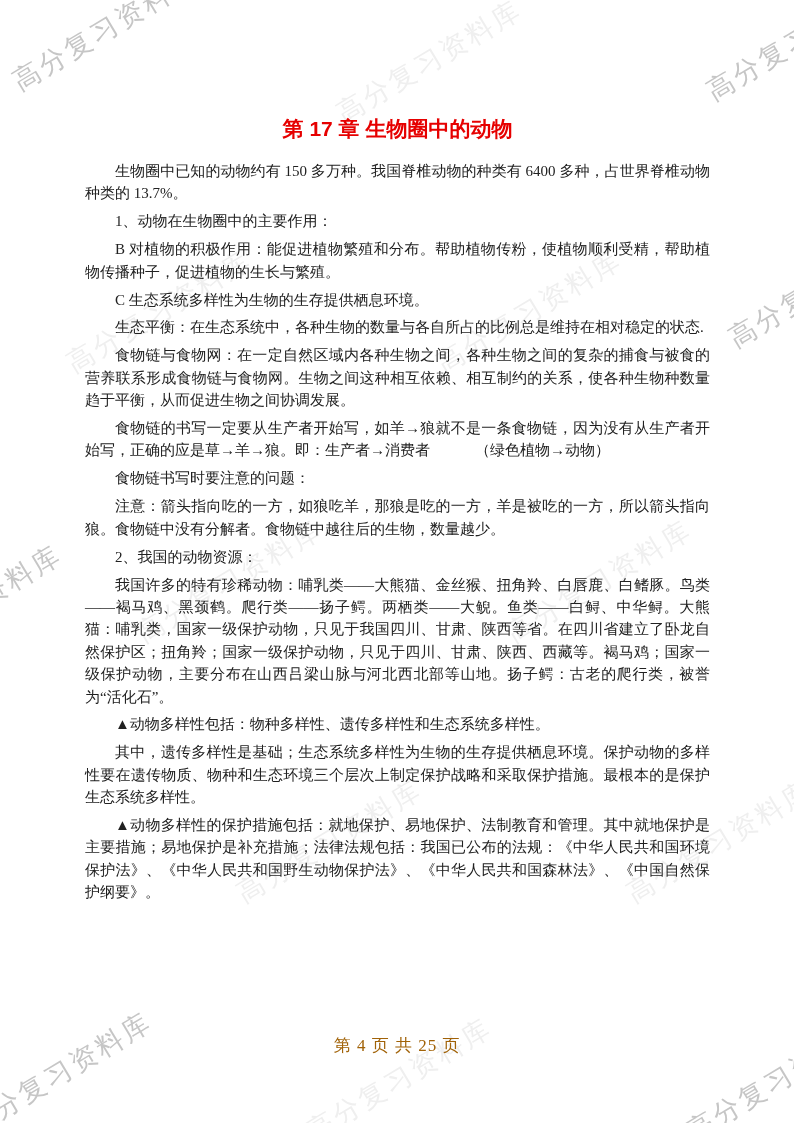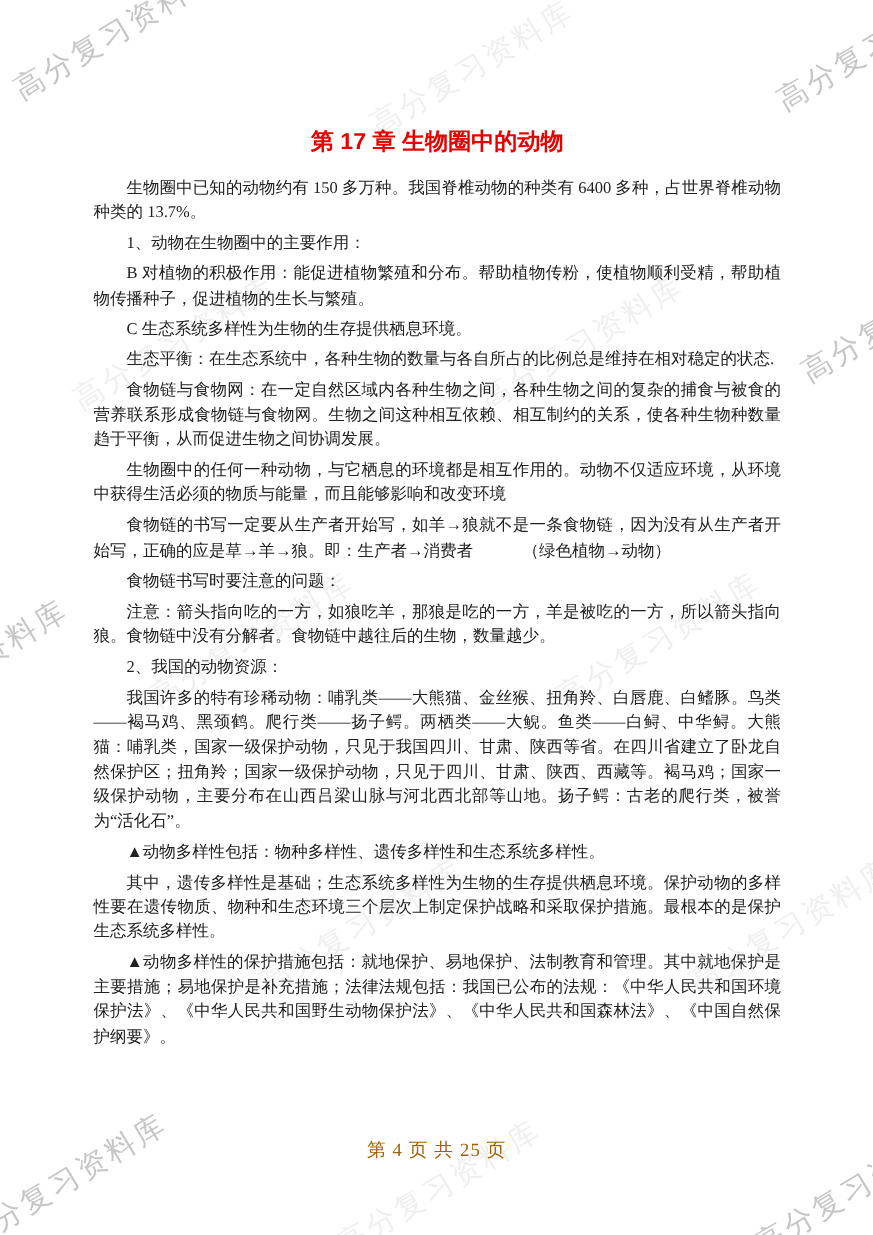--- a/index.html
+++ b/index.html
@@ -78,21 +78,20 @@
   <div class="content-area">
     <h1 class="doc-title" style="color: rgb(230, 0, 0);">第 17 章 生物圈中的动物</h1>
 
     <div class="paragraphs">
         <p>生物圈中已知的动物约有 150 多万种。我国脊椎动物的种类有 6400 多种，占世界脊椎动物种类的 13.7%。</p>
         <p>1、动物在生物圈中的主要作用：</p>
         <p>B 对植物的积极作用：能促进植物繁殖和分布。帮助植物传粉，使植物顺利受精，帮助植物传播种子，促进植物的生长与繁殖。</p>
         <p>C 生态系统多样性为生物的生存提供栖息环境。</p>
         <p>生态平衡：在生态系统中，各种生物的数量与各自所占的比例总是维持在相对稳定的状态.</p>
         <p>食物链与食物网：在一定自然区域内各种生物之间，各种生物之间的复杂的捕食与被食的营养联系形成食物链与食物网。生物之间这种相互依赖、相互制约的关系，使各种生物种数量趋于平衡，从而促进生物之间协调发展。</p>
-        <p>生物圈中的任何一种动物，与它栖息的环境都是相互作用的。动物不仅适应环境，从环境中获得生活必须的物质与能量，而且能够影响和改变环境</p>
         <p>食物链的书写一定要从生产者开始写，如羊→狼就不是一条食物链，因为没有从生产者开始写，正确的应是草→羊→狼。即：生产者→消费者　　　（绿色植物→动物）</p>
         <p>食物链书写时要注意的问题：</p>
         <p>注意：箭头指向吃的一方，如狼吃羊，那狼是吃的一方，羊是被吃的一方，所以箭头指向狼。食物链中没有分解者。食物链中越往后的生物，数量越少。</p>
         <p>2、我国的动物资源：</p>
         <p>我国许多的特有珍稀动物：哺乳类——大熊猫、金丝猴、扭角羚、白唇鹿、白鳍豚。鸟类——褐马鸡、黑颈鹤。爬行类——扬子鳄。两栖类——大鲵。鱼类——白鲟、中华鲟。大熊猫：哺乳类，国家一级保护动物，只见于我国四川、甘肃、陕西等省。在四川省建立了卧龙自然保护区；扭角羚；国家一级保护动物，只见于四川、甘肃、陕西、西藏等。褐马鸡；国家一级保护动物，主要分布在山西吕梁山脉与河北西北部等山地。扬子鳄：古老的爬行类，被誉为“活化石”。</p>
         <p class="bold">▲动物多样性包括：物种多样性、遗传多样性和生态系统多样性。</p>
         <p>其中，遗传多样性是基础；生态系统多样性为生物的生存提供栖息环境。保护动物的多样性要在遗传物质、物种和生态环境三个层次上制定保护战略和采取保护措施。最根本的是保护生态系统多样性。</p>
         <p class="bold">▲动物多样性的保护措施包括：就地保护、易地保护、法制教育和管理。其中就地保护是主要措施；易地保护是补充措施；法律法规包括：我国已公布的法规：《中华人民共和国环境保护法》、《中华人民共和国野生动物保护法》、《中华人民共和国森林法》、《中国自然保护纲要》。</p>
       </div>
   </div>

